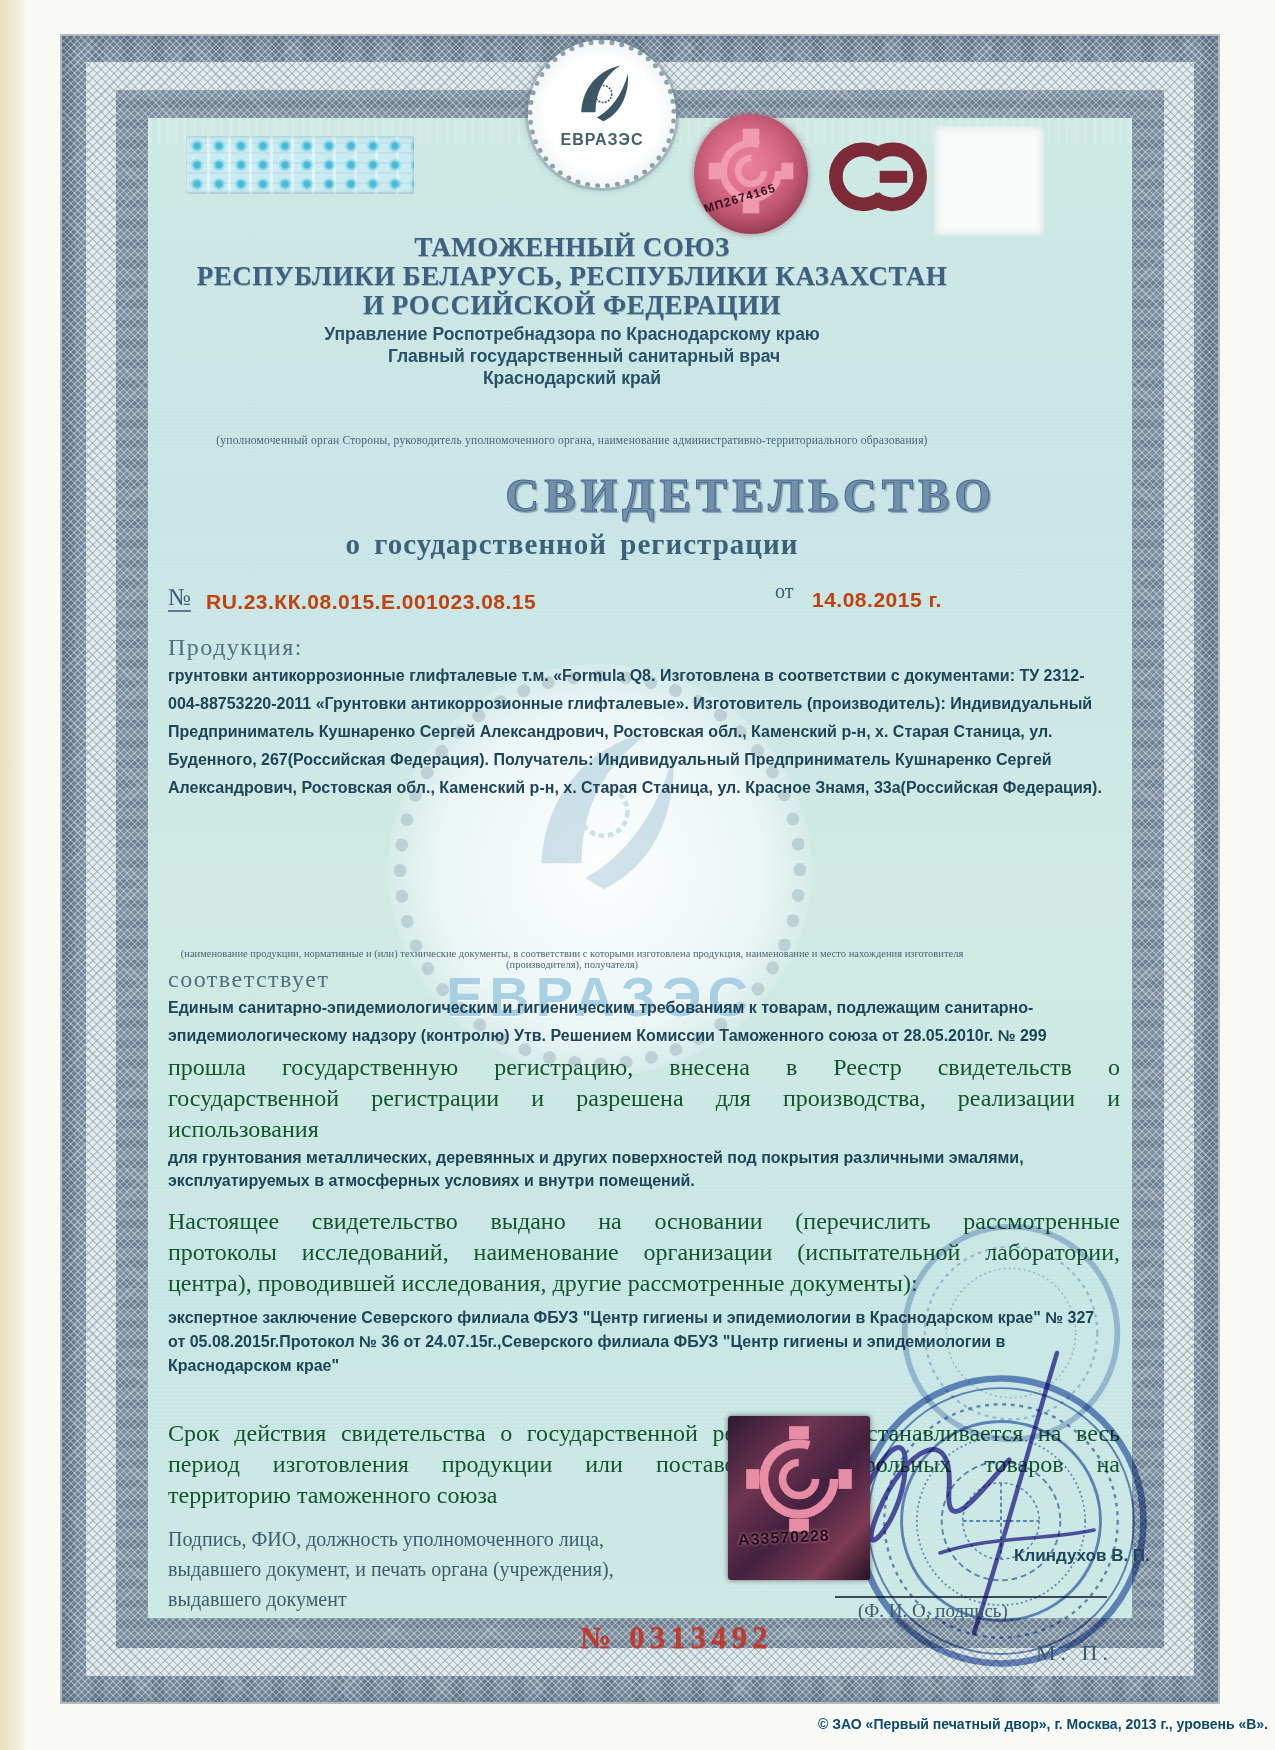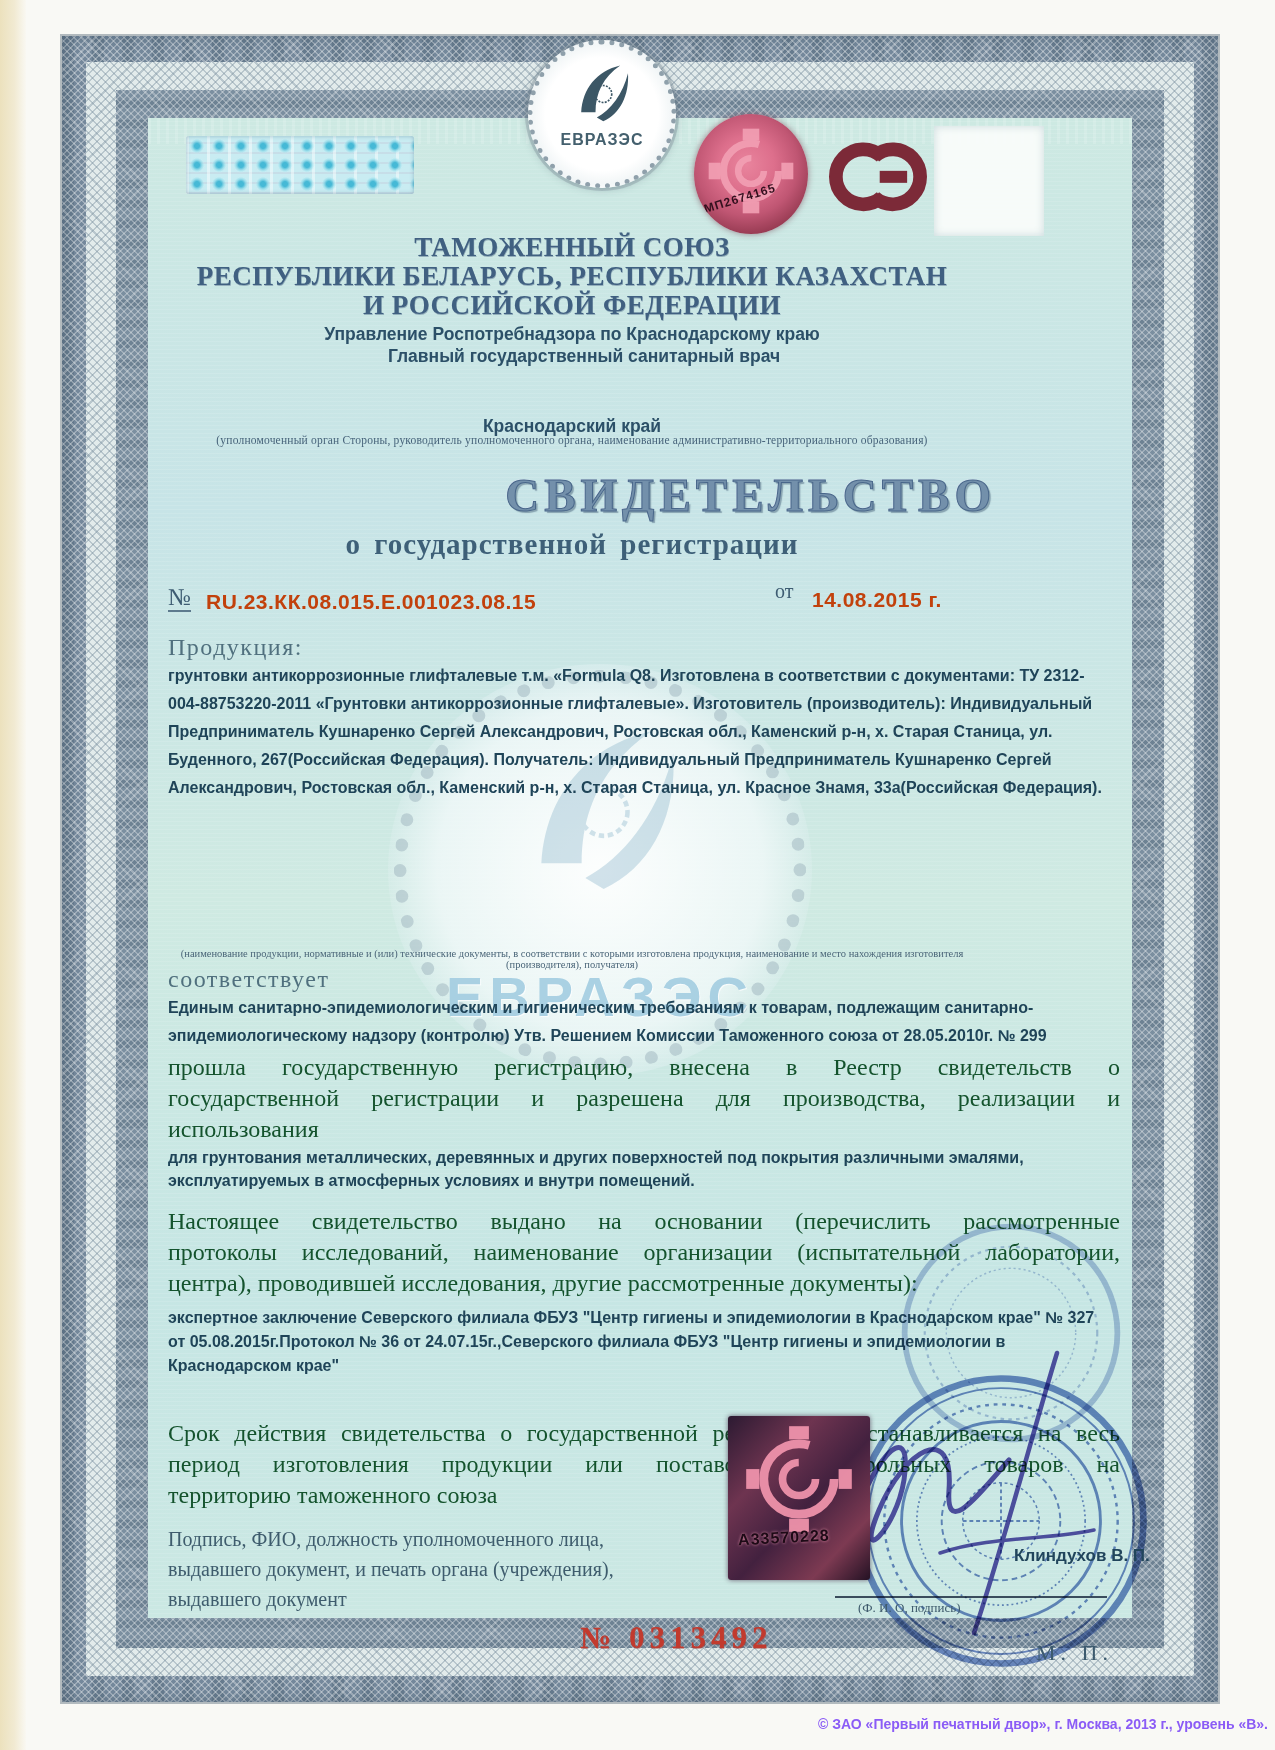--- a/index.html
+++ b/index.html
@@ -106,26 +106,26 @@
   .holo-square{left:728px;top:1416px;width:142px;height:164px;z-index:6;border-radius:3px;
     background:linear-gradient(133deg,#2c1a32 0%,#6e3450 30%,#43213f 55%,#7d3a52 80%,#241224 100%);
     box-shadow:0 0 5px rgba(40,10,40,.6);overflow:hidden;}
   .holo-square svg{position:absolute;left:16px;top:8px;width:110px;height:110px;opacity:.95;}
   .holo-num-bottom{position:absolute;left:10px;top:112px;width:126px;transform:rotate(-3deg);
     font-family:"Liberation Sans",sans-serif;font-size:16px;font-weight:bold;color:#1d0a16;
     letter-spacing:1px;text-shadow:0 0 3px rgba(235,150,175,.9);}
   .signer{left:1014px;top:1546px;z-index:6;font-family:"Liberation Sans",sans-serif;
     font-weight:bold;font-size:17px;color:#21455c;white-space:nowrap;}
   .sig-line{left:835px;top:1560px;width:272px;height:36px;border-bottom:2px solid #3a4c5c;z-index:3;}
-  .sig-caption{left:858px;top:1600px;font-size:13px;color:#3e5a6c;z-index:6;}
+  .sig-caption{left:858px;top:1600px;font-size:19px;color:#3e5a6c;z-index:6;}
   .serial-red{left:580px;top:1620px;z-index:3;font-size:31px;font-weight:bold;color:#c23a2e;
     letter-spacing:5px;text-shadow:.5px .5px 0 rgba(150,30,20,.4);}
   .mp{left:1036px;top:1640px;z-index:6;font-size:22px;color:#3c5a6e;letter-spacing:5px;}
   .footer{left:0;top:1716px;width:1268px;text-align:right;z-index:3;
-    font-family:"Liberation Sans",sans-serif;font-weight:bold;font-size:14px;color:#8b5cf6;}
+    font-family:"Liberation Sans",sans-serif;font-weight:bold;font-size:14px;color:#0c4a6e;}
 </style>
 </head>
 <body>
 
 <div class="page">
 
   <div class="abs scan-edge"></div>
   <div class="abs frame"></div>
   <div class="abs frame-light"></div>
   <div class="abs frame-dark2"></div>
@@ -174,21 +174,21 @@
   </div>
 
   <div class="abs white-square"></div>
 
   <div class="abs t-center title-serif" style="top:232px;">ТАМОЖЕННЫЙ СОЮЗ</div>
   <div class="abs t-center title-serif" style="top:261px;">РЕСПУБЛИКИ БЕЛАРУСЬ, РЕСПУБЛИКИ КАЗАХСТАН</div>
   <div class="abs t-center title-serif" style="top:290px;">И РОССИЙСКОЙ ФЕДЕРАЦИИ</div>
 
   <div class="abs t-center auth-sans" style="top:324px;">Управление Роспотребнадзора по Краснодарскому краю</div>
   <div class="abs t-center auth-sans" style="top:346px;padding-left:12px;">Главный государственный санитарный врач</div>
-  <div class="abs t-center auth-sans" style="top:368px;margin-top:48px;">Краснодарский край</div>
+  <div class="abs t-center auth-sans" style="top:368px;">Краснодарский край</div>
 
   <div class="abs t-center small-cap" style="top:434px;">(уполномоченный орган Стороны, руководитель уполномоченного органа, наименование административно-территориального образования)</div>
 
   <div class="abs t-center doc-title" style="top:468px;">СВИДЕТЕЛЬСТВО</div>
   <div class="abs t-center doc-subtitle" style="top:528px;">о государственной регистрации</div>
 
   <div class="abs num-label" style="left:168px;top:584px;z-index:3;">№</div>
   <div class="abs num-value" style="left:206px;top:590px;z-index:3;">RU.23.КК.08.015.Е.001023.08.15</div>
   <div class="abs" style="left:775px;top:580px;font-size:20px;color:#3d5c72;z-index:3;">от</div>
   <div class="abs num-value" style="left:812px;top:588px;z-index:3;">14.08.2015 г.</div>

